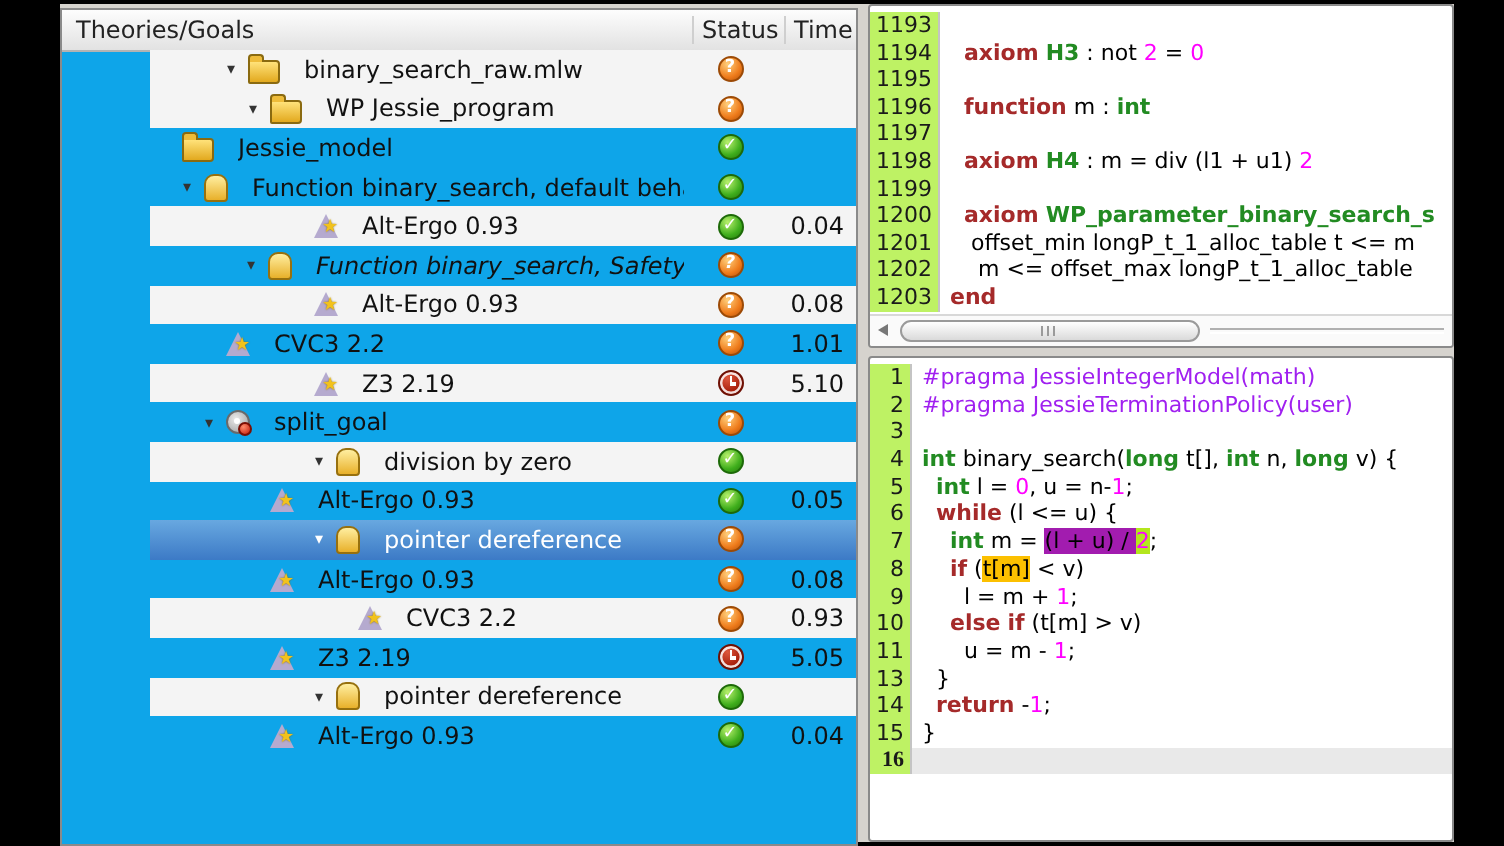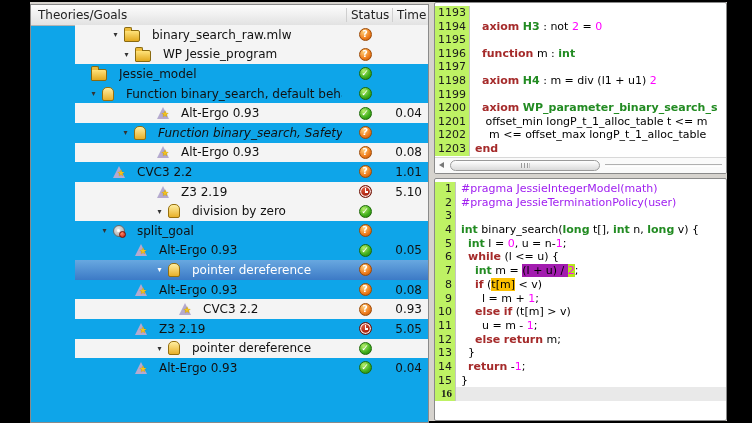--- a/index.html
+++ b/index.html
@@ -190,35 +190,35 @@
         </div>
         <div class="tree-row shade" style="padding-left: 67px;">
           <div class="exp-spacer"></div>
           <div class="icon icon-prover"></div>
           <div class="label">Z3 2.19</div>
           <div class="cell-status">
             <div class="ball st-timeout"></div>
           </div>
           <div class="cell-time">5.10</div>
         </div>
+        <div class="tree-row" style="padding-left: 67px;">
+          <div class="expander"></div>
+          <div class="icon icon-transf"></div>
+          <div class="label">split_goal</div>
+          <div class="cell-status">
+            <div class="ball st-unknown"></div>
+          </div>
+          <div class="cell-time"></div>
+        </div>
         <div class="tree-row shade" style="padding-left: 78px;">
           <div class="expander"></div>
           <div class="icon icon-theory"></div>
           <div class="label">division by zero</div>
           <div class="cell-status">
             <div class="ball st-valid"></div>
-          </div>
-          <div class="cell-time"></div>
-        </div>
-        <div class="tree-row" style="padding-left: 67px;">
-          <div class="expander"></div>
-          <div class="icon icon-transf"></div>
-          <div class="label">split_goal</div>
-          <div class="cell-status">
-            <div class="ball st-unknown"></div>
           </div>
           <div class="cell-time"></div>
         </div>
         <div class="tree-row" style="padding-left: 89px;">
           <div class="exp-spacer"></div>
           <div class="icon icon-prover"></div>
           <div class="label">Alt-Ergo 0.93</div>
           <div class="cell-status">
             <div class="ball st-valid"></div>
           </div>
@@ -381,24 +381,20 @@
         </div>
         <div class="code-line">
           <div class="ln">10</div>
           <div class="lc"><span>    </span><span class="tok-kw">else</span><span> </span><span class="tok-kw">if</span><span> (t[m] &gt; v)</span></div>
         </div>
         <div class="code-line">
           <div class="ln">11</div>
           <div class="lc"><span>      u = m - </span><span class="tok-num">1</span><span>;</span></div>
         </div>
         <div class="code-line">
-          <div class="ln">12</div>
-          <div class="lc"><span>    </span><span class="tok-kw">else</span><span> </span><span class="tok-kw">return</span><span> m;</span></div>
-        </div>
-        <div class="code-line">
           <div class="ln">13</div>
           <div class="lc"><span>  }</span></div>
         </div>
         <div class="code-line">
           <div class="ln">14</div>
           <div class="lc"><span>  </span><span class="tok-kw">return</span><span> -</span><span class="tok-num">1</span><span>;</span></div>
         </div>
         <div class="code-line">
           <div class="ln">15</div>
           <div class="lc"><span>}</span></div>

